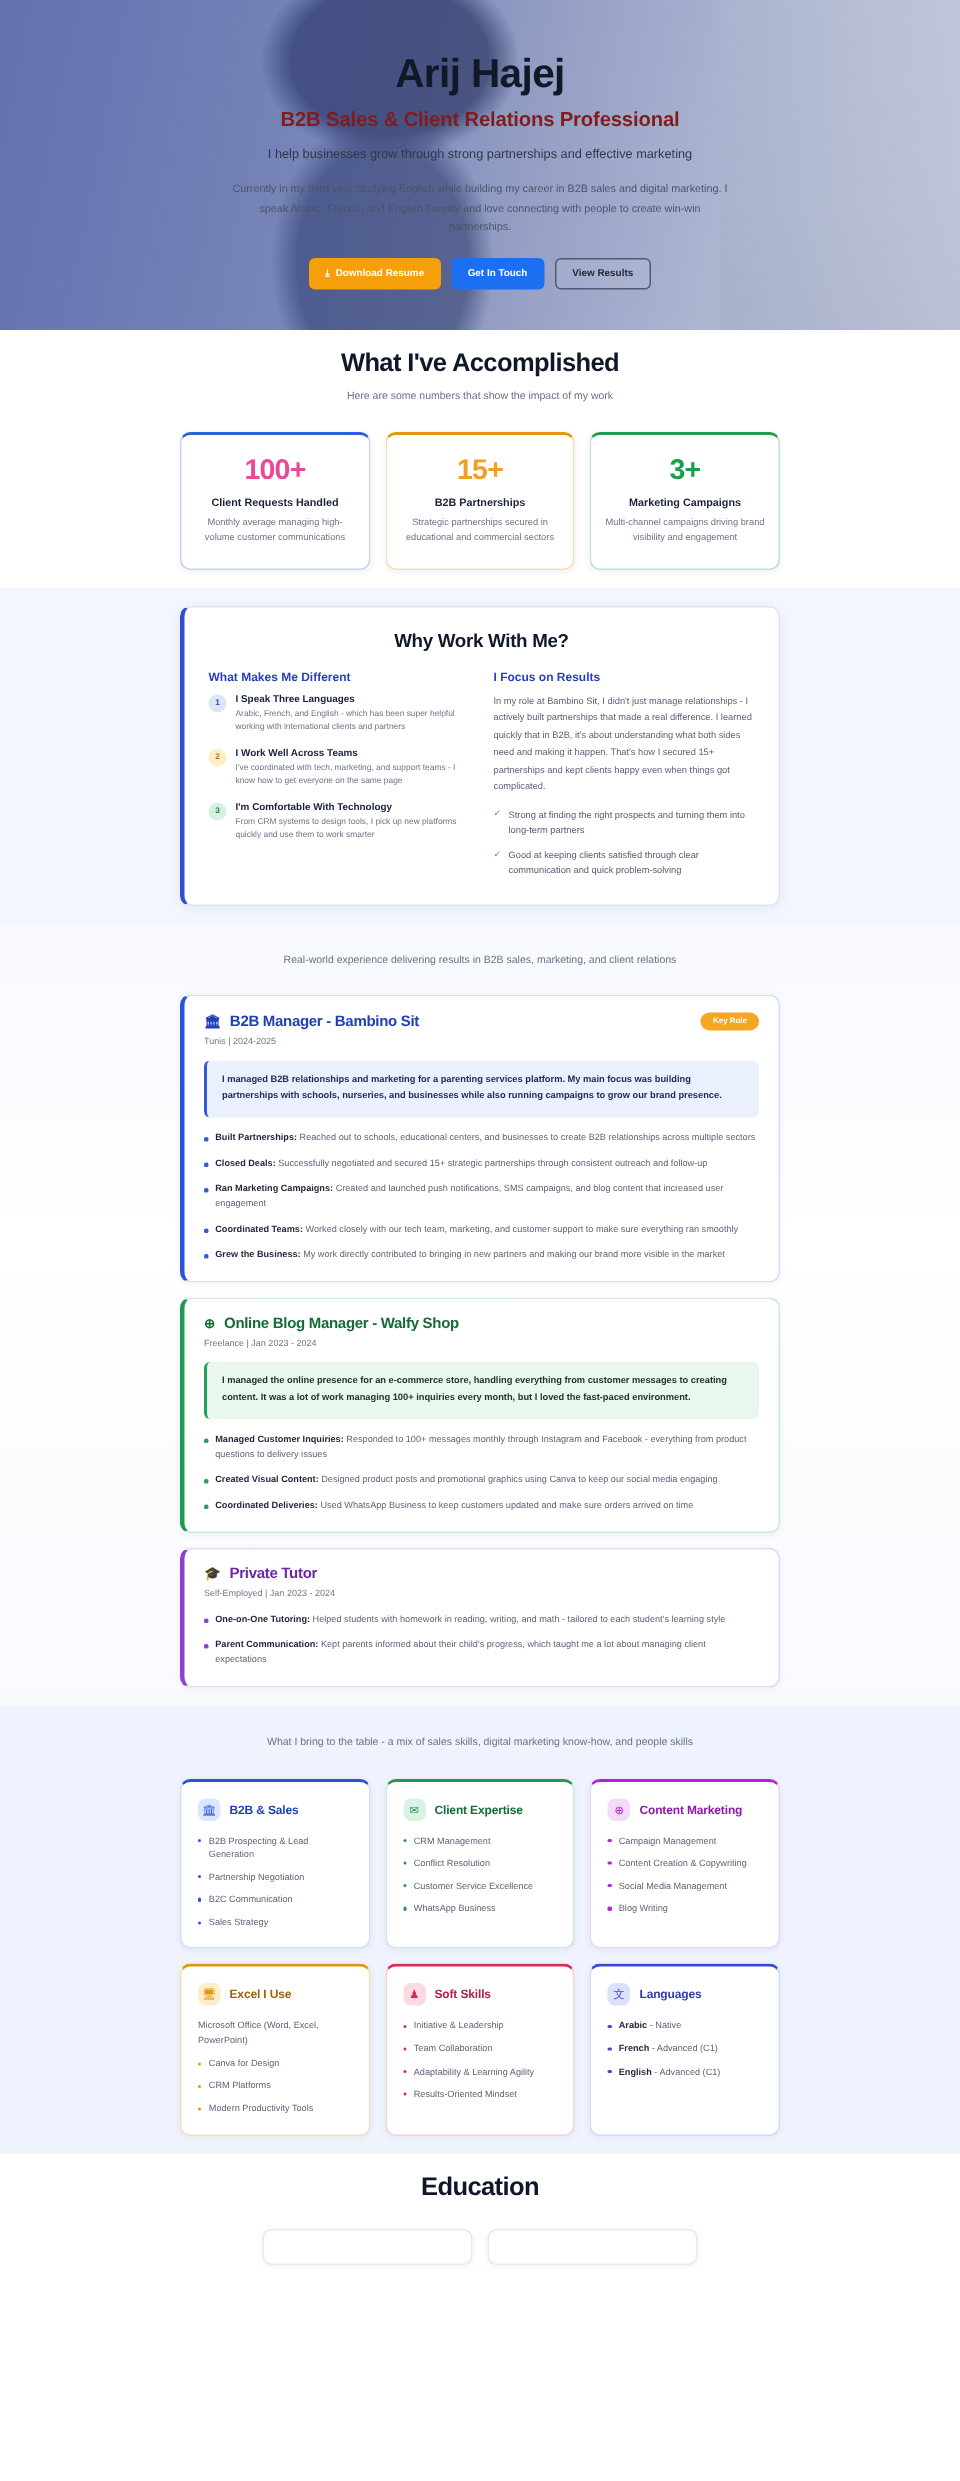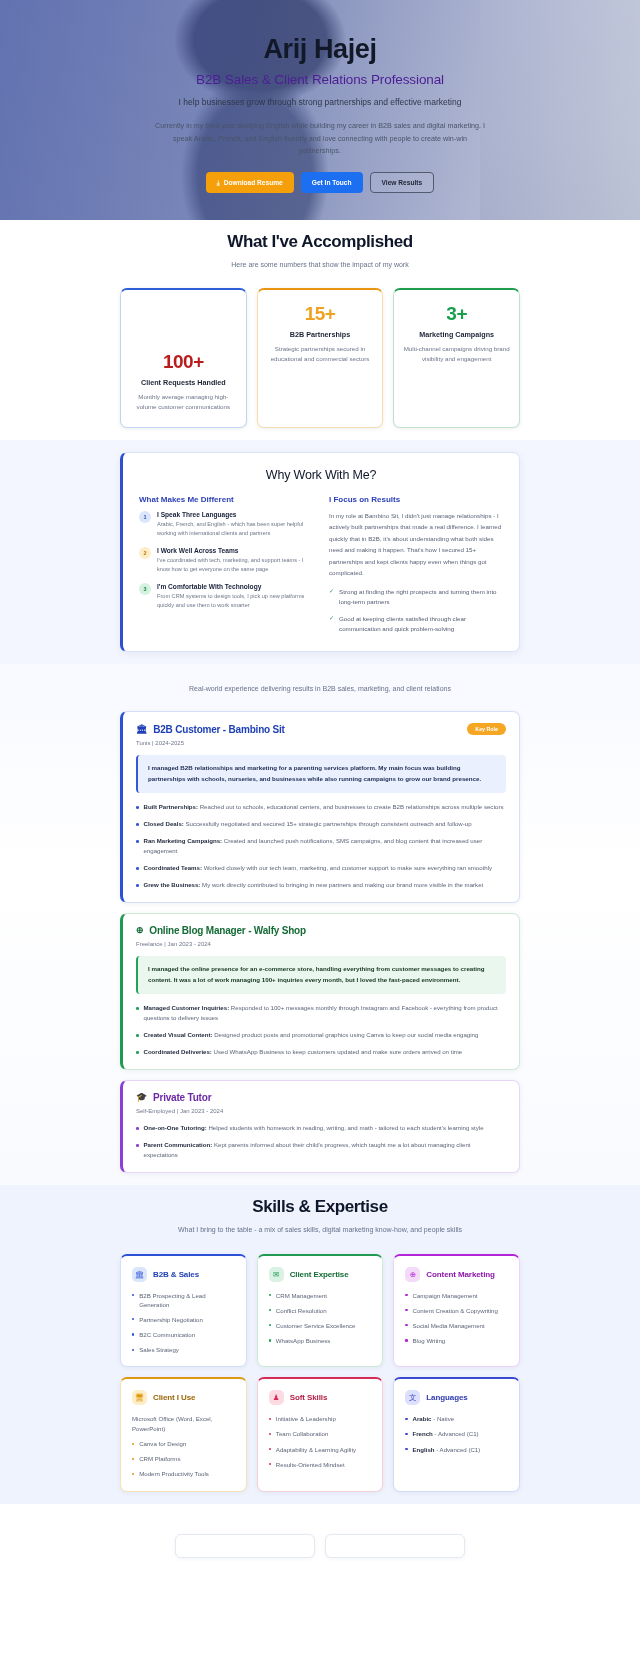--- a/index.html
+++ b/index.html
@@ -38,21 +38,21 @@
   .hero-inner {
     position: relative; z-index: 3;
     text-align: center;
     padding: 34px 70px 0;
   }
   .hero-name {
     font-size: 27px; font-weight: 700; letter-spacing: -0.4px;
     color: #111827; line-height: 1.15;
   }
   .hero-role {
-    font-size: 13.5px; font-weight: 400; color: #4c1d95;
+    font-size: 13.5px; font-weight: 700; color: #7f1d1d;
     margin-top: 7px; letter-spacing: -0.1px;
   }
   .hero-tagline {
     font-size: 8.5px; color: #2f3749; margin-top: 9px; line-height: 1.55;
     max-width: 330px; margin-left:auto; margin-right:auto;
   }
   .hero-about {
     font-size: 7.2px; color: #4a5468; margin-top: 11px; line-height: 1.75;
     max-width: 330px; margin-left:auto; margin-right:auto;
   }
@@ -86,34 +86,34 @@
   
   .stats { display: flex; gap: 10px; margin-top: 18px; }
   .stat {
     flex: 1; background:#fff; border-radius: 7px; padding: 13px 9px 14px;
     text-align:center; box-shadow: 0 1px 4px rgba(20,30,70,.07);
   }
   .stat.b { border: 1px solid #c3d3f5; border-top: 2.5px solid #2f5fd8; }
   .stat.o { border: 1px solid #f6ddb0; border-top: 2.5px solid #e89512; }
   .stat.g { border: 1px solid #bfe3c9; border-top: 2.5px solid #1f9d4d; }
   .stat-num { font-size: 19px; font-weight: 700; letter-spacing:-0.5px; }
-  .stat.b .stat-num { color:#b91c1c;margin-top:48px; }
+  .stat.b .stat-num { color:#ec4899; }
   .stat.o .stat-num { color:#f0a020; }
   .stat.g .stat-num { color:#19a04b; }
   .stat-label { font-size: 7.2px; font-weight: 700; color:#1b2436; margin-top: 5px; }
   .stat-desc { font-size: 6.2px; color:#6b7489; margin-top: 5px; line-height:1.65; }
 
   
   .why-card {
     background:#fff; border-radius: 7px; margin-top: 0;
     border: 1px solid #dbe3f6; border-left: 3px solid #2f4fd0;
     box-shadow: 0 2px 9px rgba(25,40,90,.06);
     padding: 15px 16px 17px;
   }
-  .why-title { text-align:center; font-size:12.5px; font-weight:400; color:#0f172a; letter-spacing:-0.2px;}
+  .why-title { text-align:center; font-size:12.5px; font-weight:700; color:#0f172a; letter-spacing:-0.2px;}
   .why-cols { display:flex; gap: 16px; margin-top: 13px; }
   .why-col { flex:1; }
   .why-h { font-size: 8px; font-weight:700; color:#2a3fb8; }
   .why-p { font-size:6.2px; color:#5b6379; line-height:1.85; margin-top:6px; }
   .why-checks { margin-top:9px; display:flex; flex-direction:column; gap:7px; }
   .why-check { display:flex; gap:5px; font-size:6.2px; color:#545c72; line-height:1.6; }
   .why-check .tick { color:#2f9e55; font-size:6px; flex:0 0 auto; }
   .diff-list { margin-top:7px; display:flex; flex-direction:column; gap:8px; }
   .diff-item { display:flex; gap:6px; }
   .diff-num {
@@ -308,21 +308,21 @@
 
 <div class="section sec-grad">
   <div class="wrap">
     <div class="sec-sub">Real-world experience delivering results in B2B sales, marketing, and client relations</div>
     <div class="exp-list">
 
       <div class="exp blue">
         <div class="exp-head">
           <div class="exp-title">
             <span class="exp-icon">🏛</span>
-            <span>B2B Customer - Bambino Sit</span>
+            <span>B2B Manager - Bambino Sit</span>
           </div>
           <div class="badge">Key Role</div>
         </div>
         <div class="exp-meta">Tunis | 2024-2025</div>
         <div class="exp-quote">I managed B2B relationships and marketing for a parenting services platform. My main focus was building partnerships with schools, nurseries, and businesses while also running campaigns to grow our brand presence.</div>
         <div class="bullets">
           <div class="bullet">
               <span class="dot"></span>
               <span><b>Built Partnerships:</b><span> Reached out to schools, educational centers, and businesses to create B2B relationships across multiple sectors</span></span>
             </div>
@@ -389,21 +389,20 @@
             </div>
         </div>
       </div>
 
     </div>
   </div>
 </div>
 
 <div class="section sec-lav2">
   <div class="wrap">
-    <div class="sec-title">Skills &amp; Expertise</div>
     <div class="sec-sub">What I bring to the table - a mix of sales skills, digital marketing know-how, and people skills</div>
     <div class="skill-grid">
 
       <div class="skill c-blue">
         <div class="skill-head">
           <div class="skill-ico">🏛</div>
           <div class="skill-t">B2B &amp; Sales</div>
         </div>
         <div class="skill-items">
           <div class="skill-li">
@@ -471,21 +470,21 @@
           <div class="skill-li">
               <span class="sdot"></span>
               <span>Blog Writing</span>
             </div>
         </div>
       </div>
 
       <div class="skill c-amber">
         <div class="skill-head">
           <div class="skill-ico">🖥</div>
-          <div class="skill-t">Client I Use</div>
+          <div class="skill-t">Excel I Use</div>
         </div>
         <div class="skill-items">
           <div class="skill-plain">Microsoft Office (Word, Excel, PowerPoint)</div>
           <div class="skill-li">
               <span class="sdot"></span>
               <span>Canva for Design</span>
             </div>
           <div class="skill-li">
               <span class="sdot"></span>
               <span>CRM Platforms</span>
@@ -542,20 +541,21 @@
             </div>
         </div>
       </div>
 
     </div>
   </div>
 </div>
 
 <div class="section sec-white">
   <div class="wrap">
+    <div class="sec-title">Education</div>
     <div class="edu-grid">
       <div class="edu">
         
         
         
       </div>
       <div class="edu">
         
         
         

